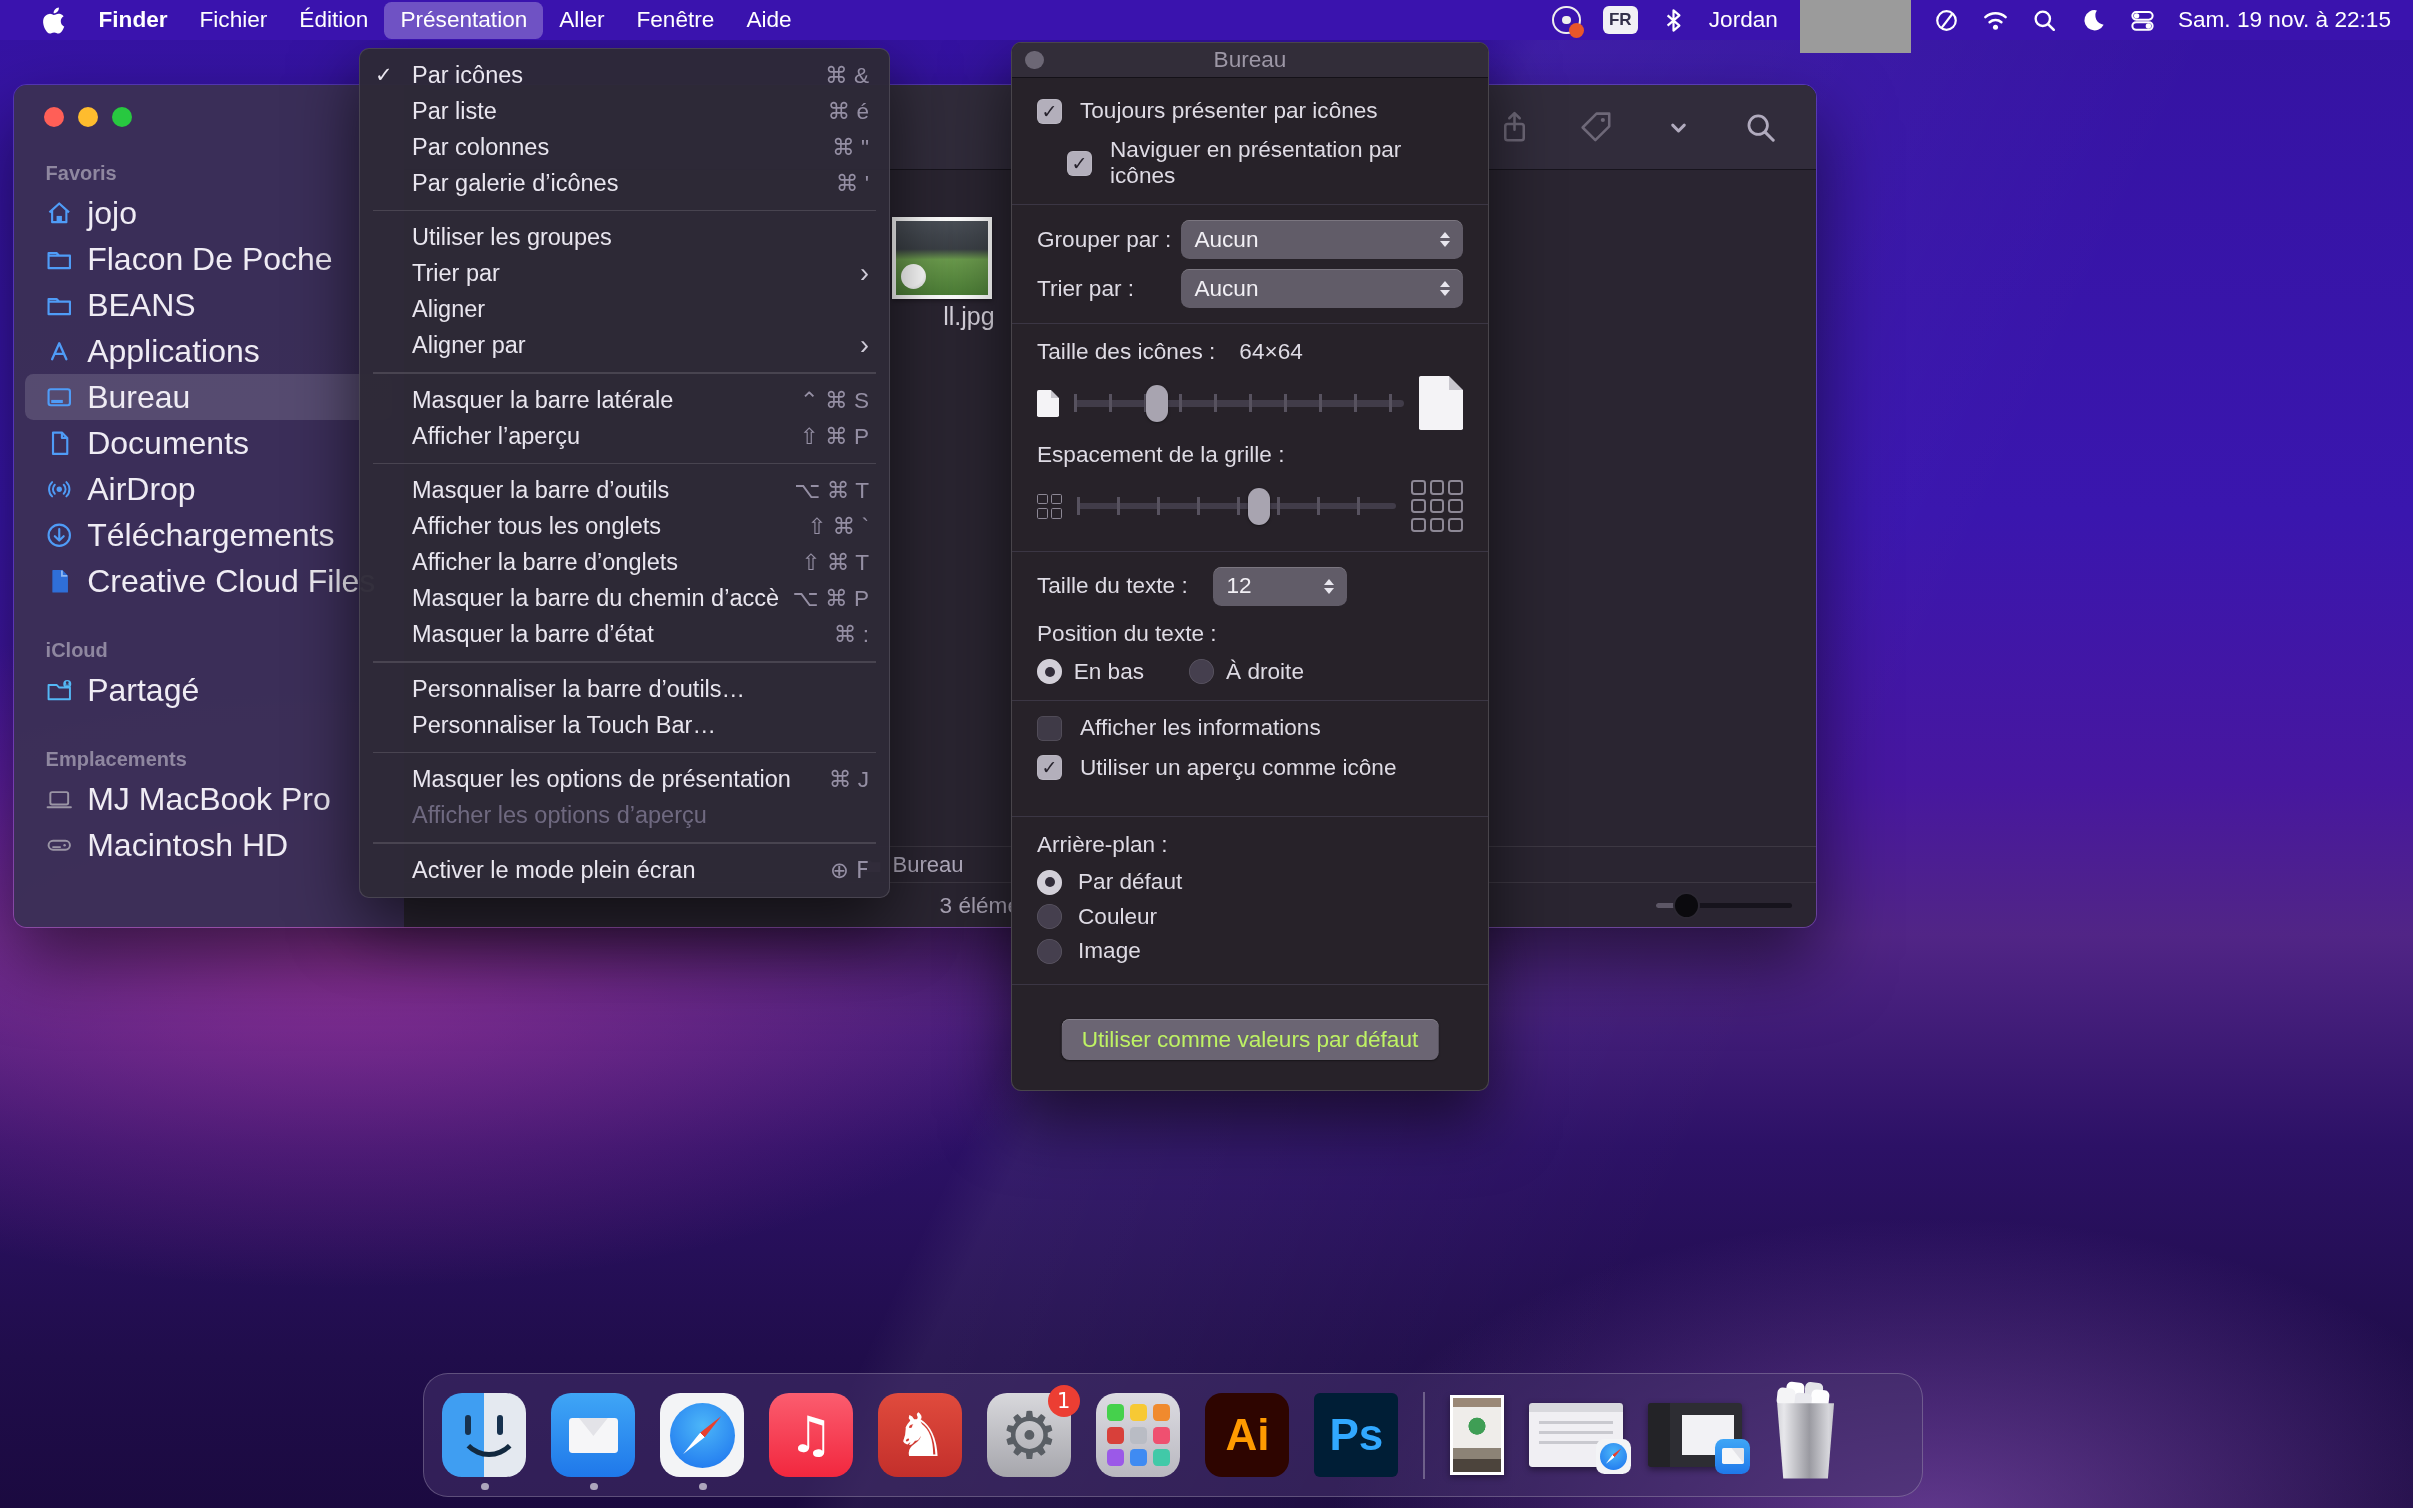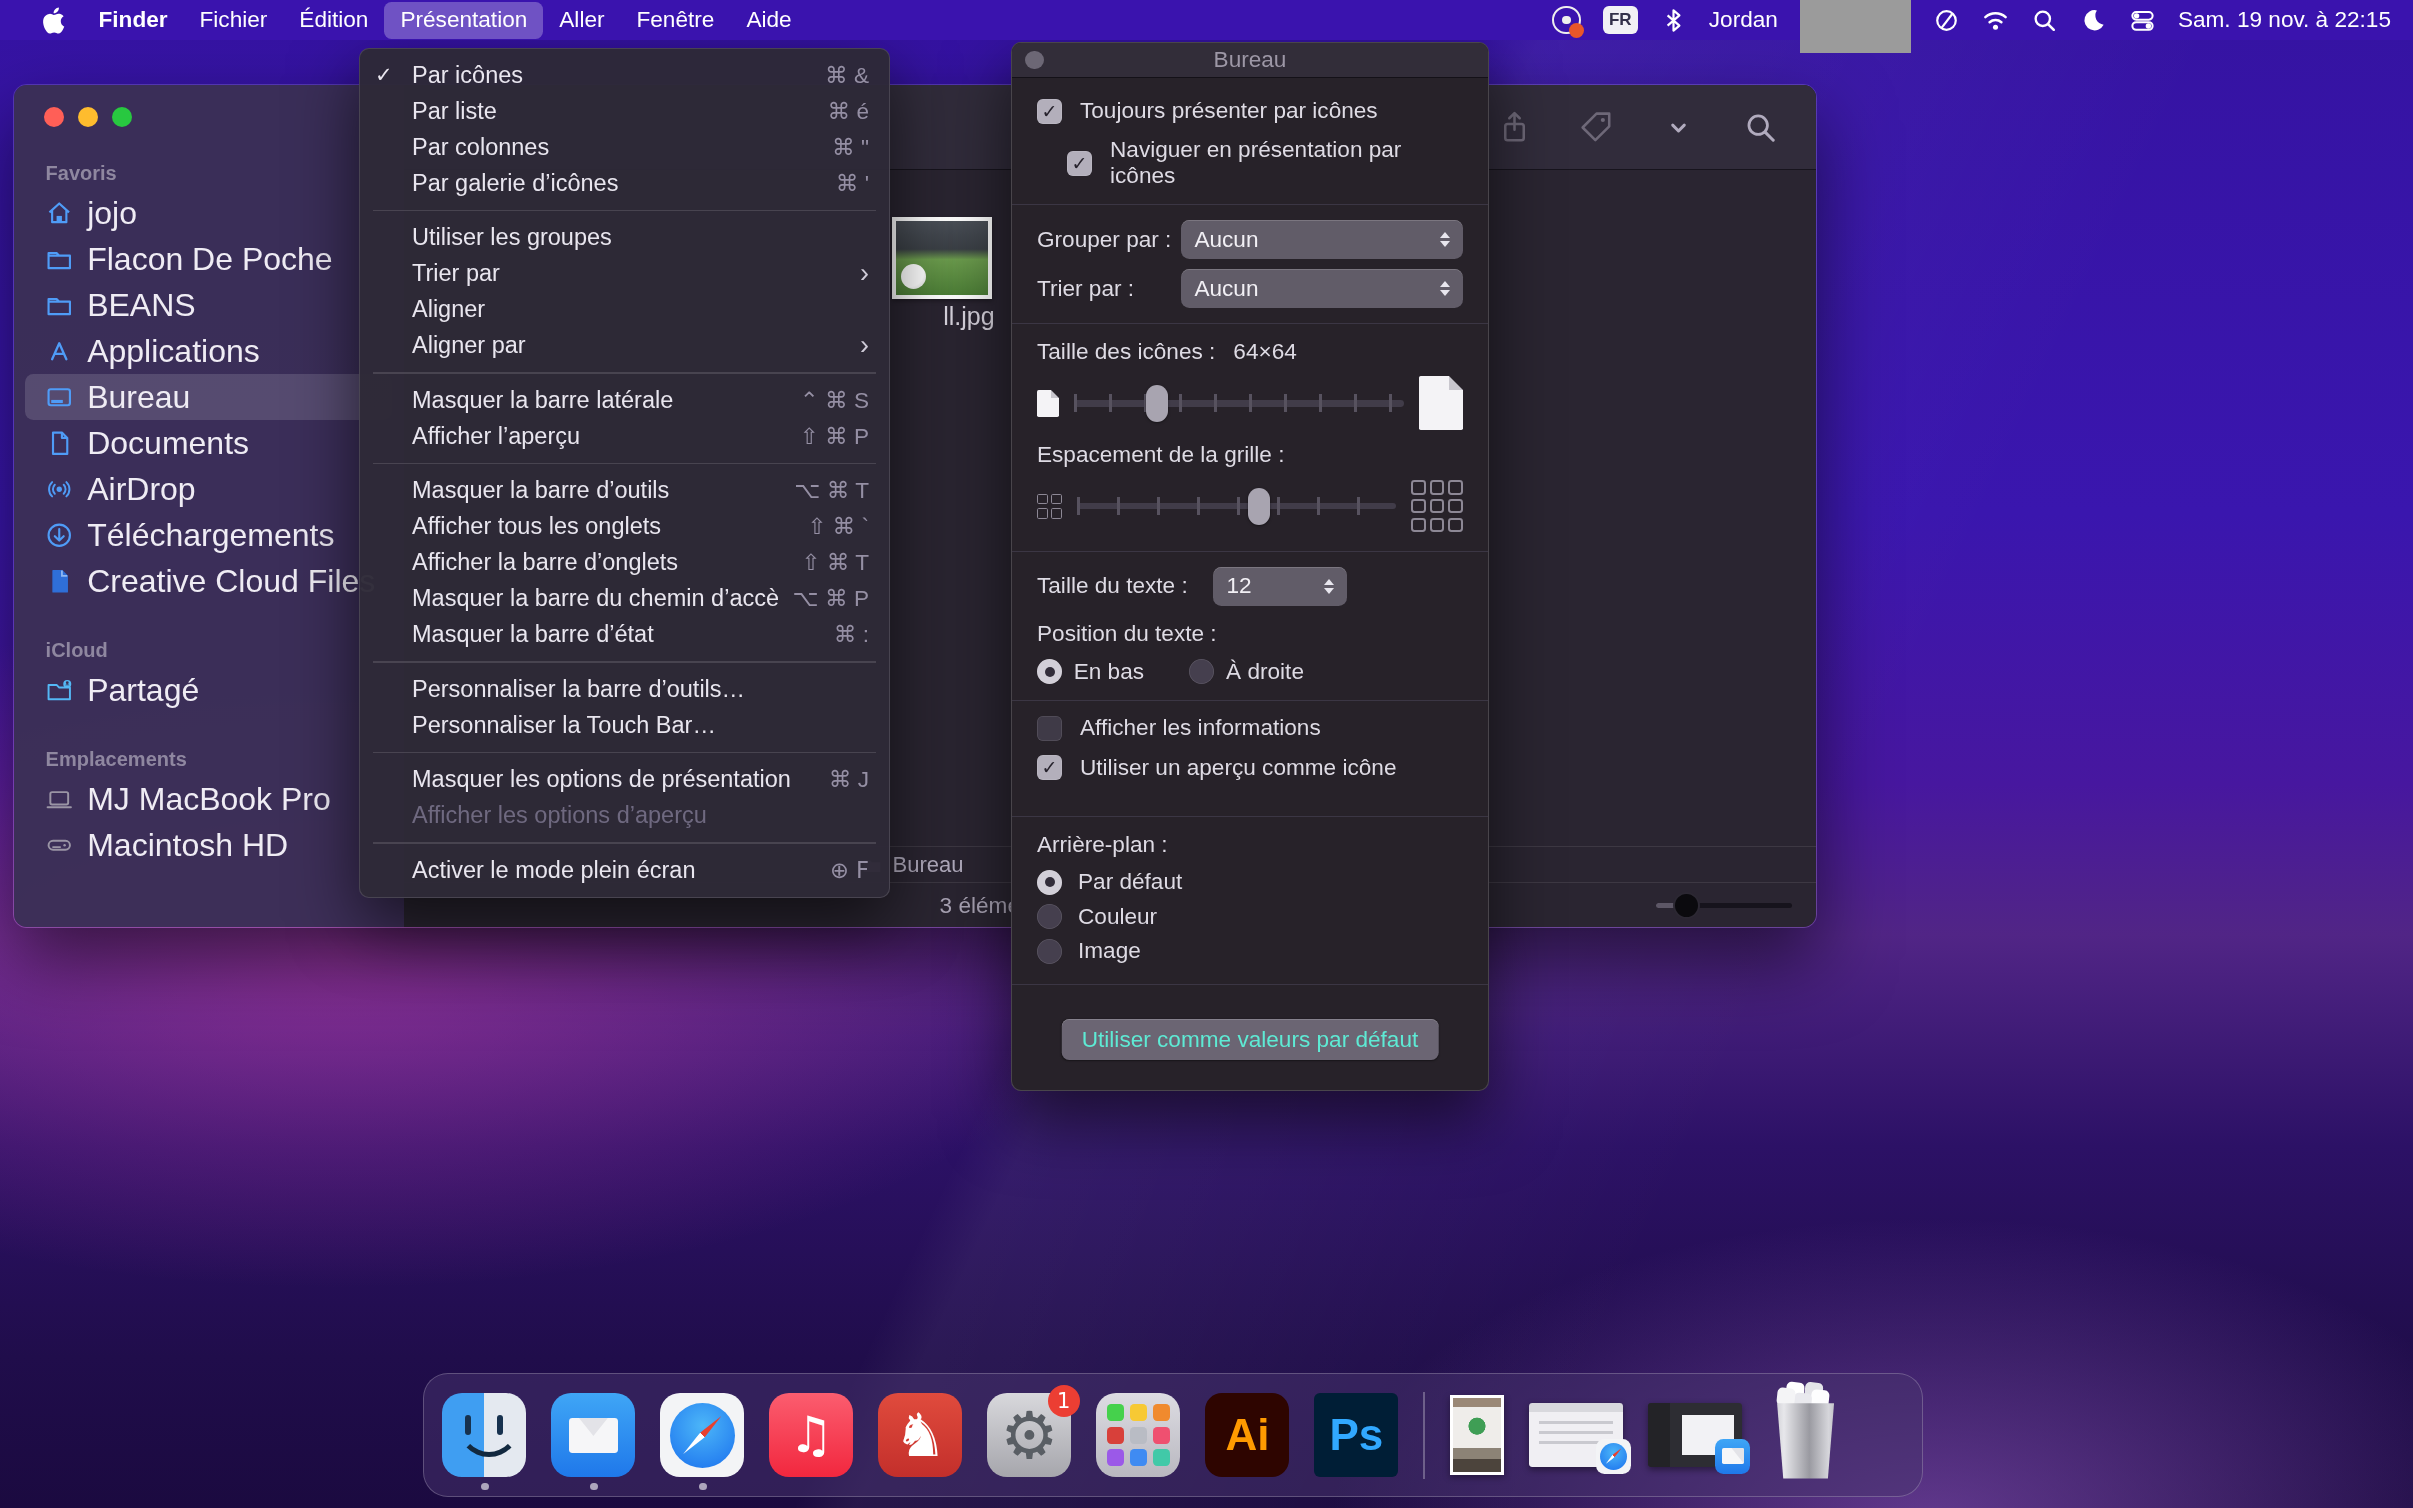--- a/index.html
+++ b/index.html
@@ -101,21 +101,21 @@
   .selrow{display:flex;align-items:center;margin-top:10px;}
   .selrow .rlabel{width:144px;flex:none;}
   .select{flex:1;height:39px;background:#615c68;border-radius:8.4px;display:flex;align-items:center;
     padding:0 10px 0 13.4px;box-shadow:inset 0 0.8px 0 rgba(255,255,255,.22);color:#f2f0f5;}
   .select .val{flex:1;}
   .select.small{flex:none;width:111px;}
   .stepper{width:17px;height:25px;display:flex;flex-direction:column;align-items:center;justify-content:center;gap:3.4px;}
   .stepper i{display:block;width:0;height:0;border-left:5.9px solid transparent;border-right:5.9px solid transparent;}
   .stepper .up{border-bottom:6.7px solid #e8e6ee;}
   .stepper .down{border-top:6.7px solid #e8e6ee;}
-  .plabel{margin-top:15px;display:flex;gap:18px;}
+  .plabel{margin-top:15px;display:flex;gap:24px;}
   .sliderrow{display:flex;align-items:center;margin-top:8.4px;height:60px;gap:15px;}
   .slider{flex:1;position:relative;height:37px;}
   .slider .bar{position:absolute;left:0;right:0;top:15px;height:6.7px;background:#413c49;border-radius:3.4px;}
   .slider .ticks{position:absolute;left:0;right:0;top:9.2px;height:18.4px;}
   .slider .thumb{position:absolute;top:0;width:22px;height:37px;border-radius:11px;background:#a8a4b0;
     margin-left:-11px;box-shadow:0 0.8px 2.5px rgba(0,0,0,.5);}
   .doc-sm,.doc-lg{position:relative;background:#f4f3f6;border-radius:1.7px;flex:none;}
   .doc-sm{width:22px;height:27px;} .doc-lg{width:44px;height:54px;}
   .doc-sm::after,.doc-lg::after{content:"";position:absolute;right:0;top:0;border-style:solid;border-color:#272229 #272229 #c9c7ce #c9c7ce;}
   .doc-sm::after{border-width:4.2px;} .doc-lg::after{border-width:7.5px;}
@@ -124,21 +124,21 @@
   .grid-lg{width:52px;height:52px;flex:none;display:grid;grid-template-columns:1fr 1fr 1fr;gap:4.2px;}
   .grid-lg i{border:2.5px solid #8d8895;border-radius:3.4px;}
   .radiorow{display:flex;align-items:center;gap:16px;margin-top:11.7px;}
   .radiorow.inline{gap:11.7px;}
   .radio{width:25px;height:25px;border-radius:50%;background:#453f4e;flex:none;
     box-shadow:inset 0 0 0 0.8px rgba(255,255,255,.12);position:relative;}
   .radio.on{background:#d2cfd8;}
   .radio.on::after{content:"";position:absolute;left:7.5px;top:7.5px;width:10px;height:10px;border-radius:50%;background:#322d3a;}
   .gap40{width:22px;}
   .pbutton{position:absolute;left:50%;transform:translateX(-50%);bottom:30px;background:#6b6573;
-    border-radius:7.5px;padding:7.5px 20px;color:#5eead4;font-size:22.6px;white-space:nowrap;
+    border-radius:7.5px;padding:7.5px 20px;color:#bef264;font-size:22.6px;white-space:nowrap;
     box-shadow:inset 0 0.8px 0 rgba(255,255,255,.25),0 0.8px 1.7px rgba(0,0,0,.4);}
 
   
   .dock{position:absolute;left:423px;top:1373px;width:1500px;height:124px;border-radius:25px;
     background:rgba(72,52,110,.5);border:0.8px solid rgba(255,255,255,.22);z-index:30;
     display:flex;align-items:center;gap:25px;padding:0 18.4px;box-sizing:border-box;}
   .dicon{width:84px;height:84px;border-radius:20px;position:relative;flex:none;}
   .dwrap{position:relative;flex:none;}
   .dwrap.running::after{content:"";position:absolute;left:50%;bottom:-13.4px;width:7.5px;height:7.5px;
     border-radius:50%;background:rgba(255,255,255,.6);margin-left:-3.4px;}

